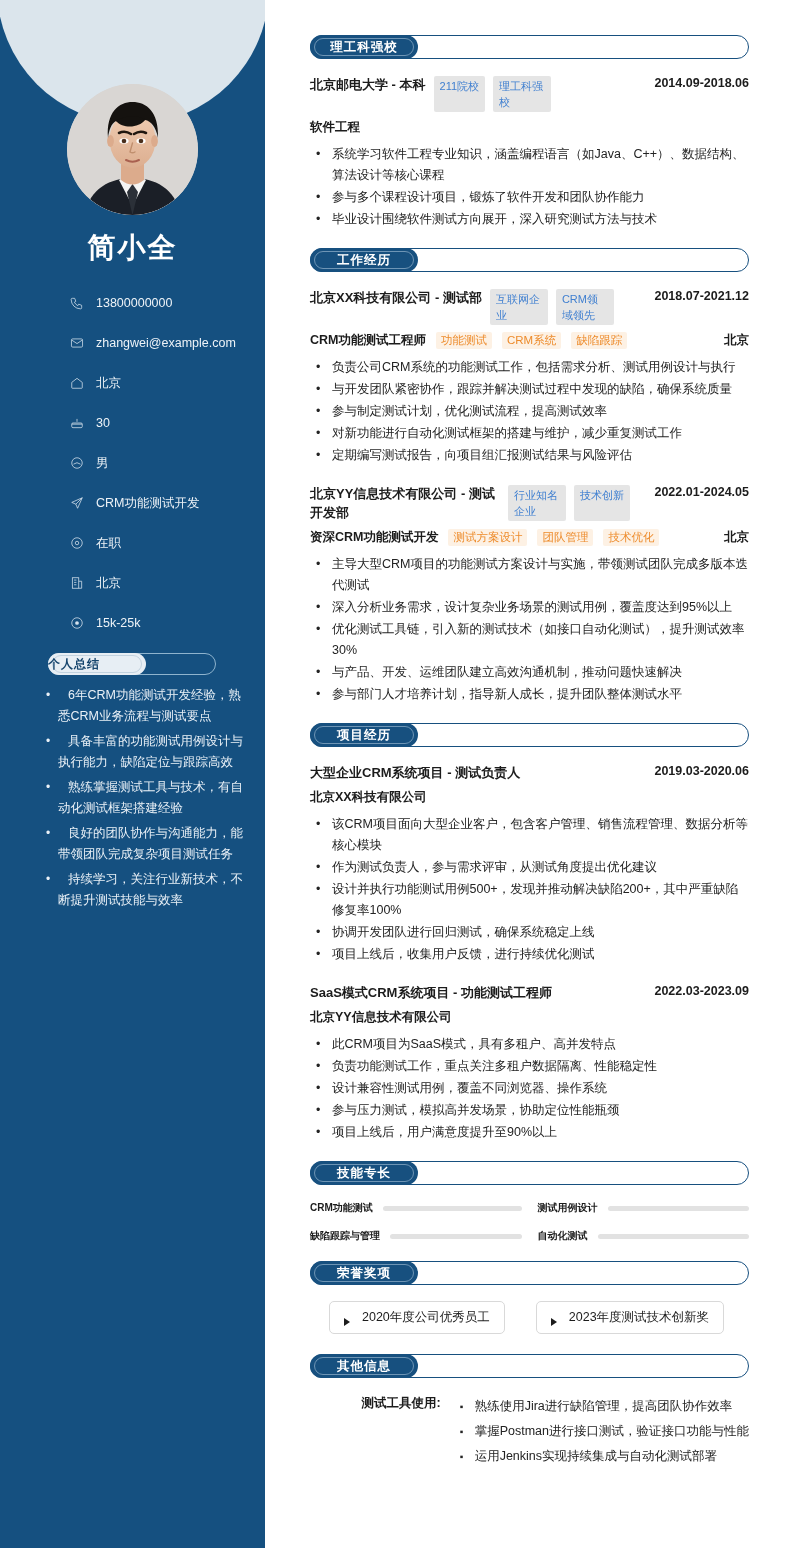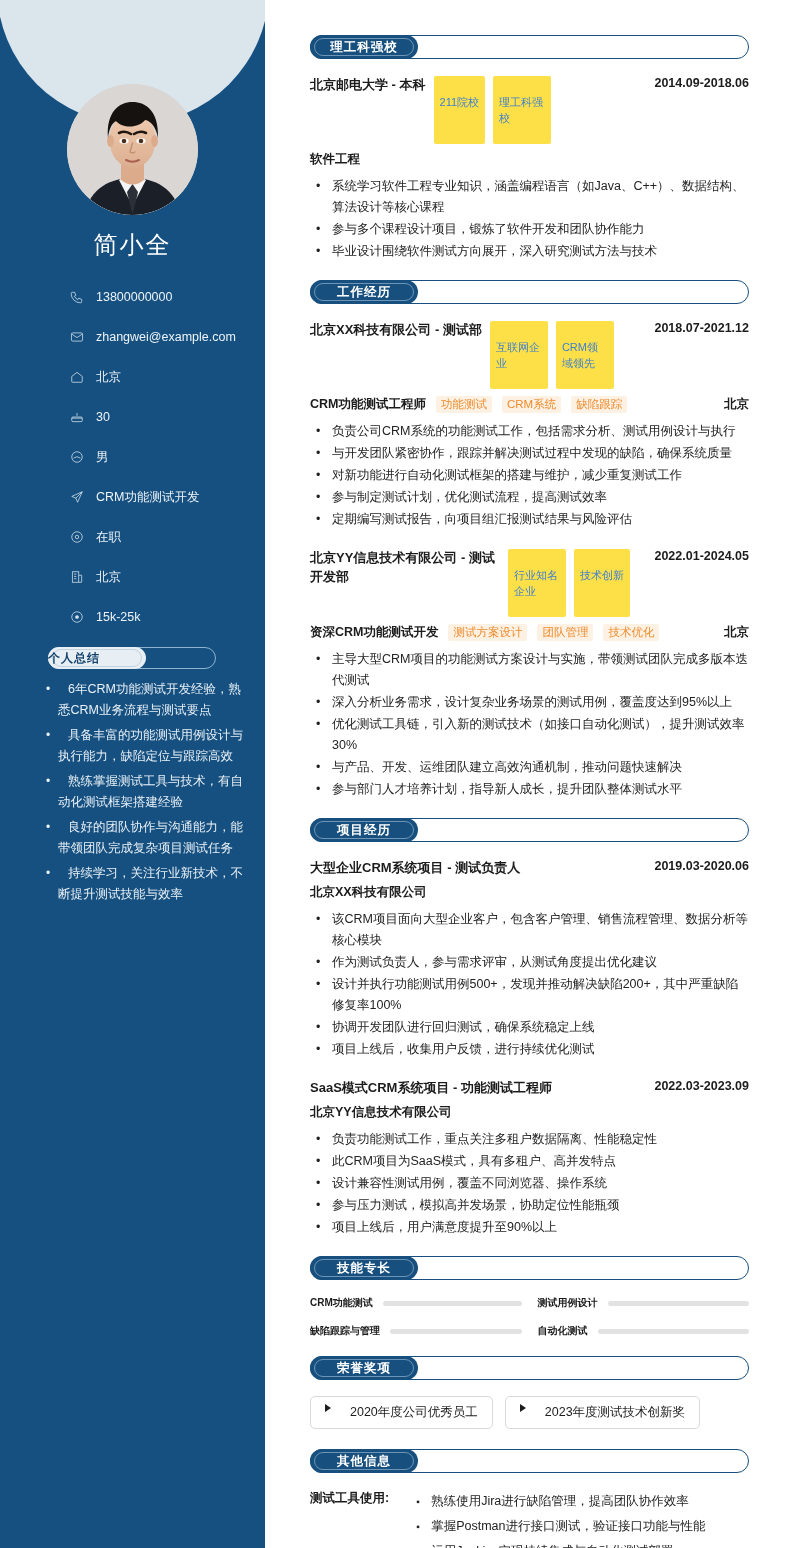--- a/index.html
+++ b/index.html
@@ -35,22 +35,22 @@
     width: 131px; height: 131px;
     border-radius: 50%;
     overflow: hidden;
     background: #d8d6d4;
     z-index: 3;
   }
   .avatar-svg { display:block; width:131px; height:131px; }
   .person-name {
     position: relative; z-index: 3;
     text-align: center;
-    font-size: 24px;
-    font-weight: normal;
+    font-size: 28px;
+    font-weight: bold;
     letter-spacing: 2px;
     margin-top: 14px;
     color: #fff;
   }
   .contact-list {
     position: relative; z-index:3;
     margin: 26px 0 0 16px;
     padding: 0 8px 0 52px;
     list-style: none;
   }
@@ -177,25 +177,25 @@
   .entry-title {
     font-size: 13px;
     font-weight: bold;
     color: #1c1c1c;
     line-height: 19px;
     max-width: 190px;
   }
   .entry-title.wide { max-width: 330px; }
   .tag-row { display: flex; gap: 8px; flex: 1; flex-wrap: wrap; padding-top:1px; }
   .tag-blue {
-    background: #fde047;
+    background: #e5e5e5;
     color: #3f7fd0;
     font-size: 11px;
     line-height: 16px;
-    padding: 18px 6px;
+    padding: 2px 6px;
     max-width: 58px;
     border-radius: 2px;
   }
   .entry-date {
     margin-left: auto;
     font-size: 12.5px;
     font-weight: bold;
     color: #1c1c1c;
     white-space: nowrap;
     padding-top: 1px;
@@ -287,33 +287,34 @@
 
   
   .awards-row { display: flex; gap: 12px; margin-bottom: 20px; }
   .award-chip {
     border: 1px solid #d9d9d9;
     border-radius: 5px;
     padding: 7px 14px;
     font-size: 12.5px;
     color: #1c1c1c;
     display: flex;
-    align-items: flex-start;
-    gap: 19px;
+    align-items: flex-end;
+    gap: 12px;
     background: #fff;
+    margin-left: 19px;
   }
   .award-chip .tri {
     width: 0; height: 0;
     border-left: 6px solid #1c1c1c;
     border-top: 4px solid transparent;
     border-bottom: 4px solid transparent;
   }
 
   
-  .other-row { display: flex; align-items: flex-start; gap: 16px; }
+  .other-row { display: flex; align-items: flex-start; gap: 8px; justify-content: flex-end; }
   .other-label {
     font-size: 12.5px;
     font-weight: bold;
     color: #1c1c1c;
     white-space: nowrap;
     padding-top: 1px;
     margin-right: 4px;
   }
   .other-list {
     list-style: none;
@@ -533,22 +534,22 @@
       <div class="entry-row2">
         <span class="entry-sub">CRM功能测试工程师</span>
         <span class="tag-orange">功能测试</span>
         <span class="tag-orange">CRM系统</span>
         <span class="tag-orange">缺陷跟踪</span>
         <span class="entry-loc">北京</span>
       </div>
       <ul class="bullets">
         <li>负责公司CRM系统的功能测试工作，包括需求分析、测试用例设计与执行</li>
         <li>与开发团队紧密协作，跟踪并解决测试过程中发现的缺陷，确保系统质量</li>
+        <li>参与制定测试计划，优化测试流程，提高测试效率</li>
         <li>对新功能进行自动化测试框架的搭建与维护，减少重复测试工作</li>
-        <li>参与制定测试计划，优化测试流程，提高测试效率</li>
         <li>定期编写测试报告，向项目组汇报测试结果与风险评估</li>
       </ul>
     </div>
 
     <div class="entry">
       <div class="entry-row1">
         <div class="entry-title">北京YY信息技术有限公司 - 测试开发部</div>
         <div class="tag-row">
           <span class="tag-blue">行业知名企业</span>
           <span class="tag-blue">技术创新</span>
@@ -593,22 +594,22 @@
       </ul>
     </div>
 
     <div class="entry">
       <div class="entry-row1">
         <div class="entry-title wide">SaaS模式CRM系统项目 - 功能测试工程师</div>
         <div class="entry-date">2022.03-2023.09</div>
       </div>
       <div class="entry-major">北京YY信息技术有限公司</div>
       <ul class="bullets">
+        <li>此CRM项目为SaaS模式，具有多租户、高并发特点</li>
         <li>负责功能测试工作，重点关注多租户数据隔离、性能稳定性</li>
-        <li>此CRM项目为SaaS模式，具有多租户、高并发特点</li>
         <li>设计兼容性测试用例，覆盖不同浏览器、操作系统</li>
         <li>参与压力测试，模拟高并发场景，协助定位性能瓶颈</li>
         <li>项目上线后，用户满意度提升至90%以上</li>
       </ul>
     </div>
 
     <div class="sec-head">
       <div class="outline"></div>
       <div class="pillbg"></div>
       <div class="pillring"></div>

